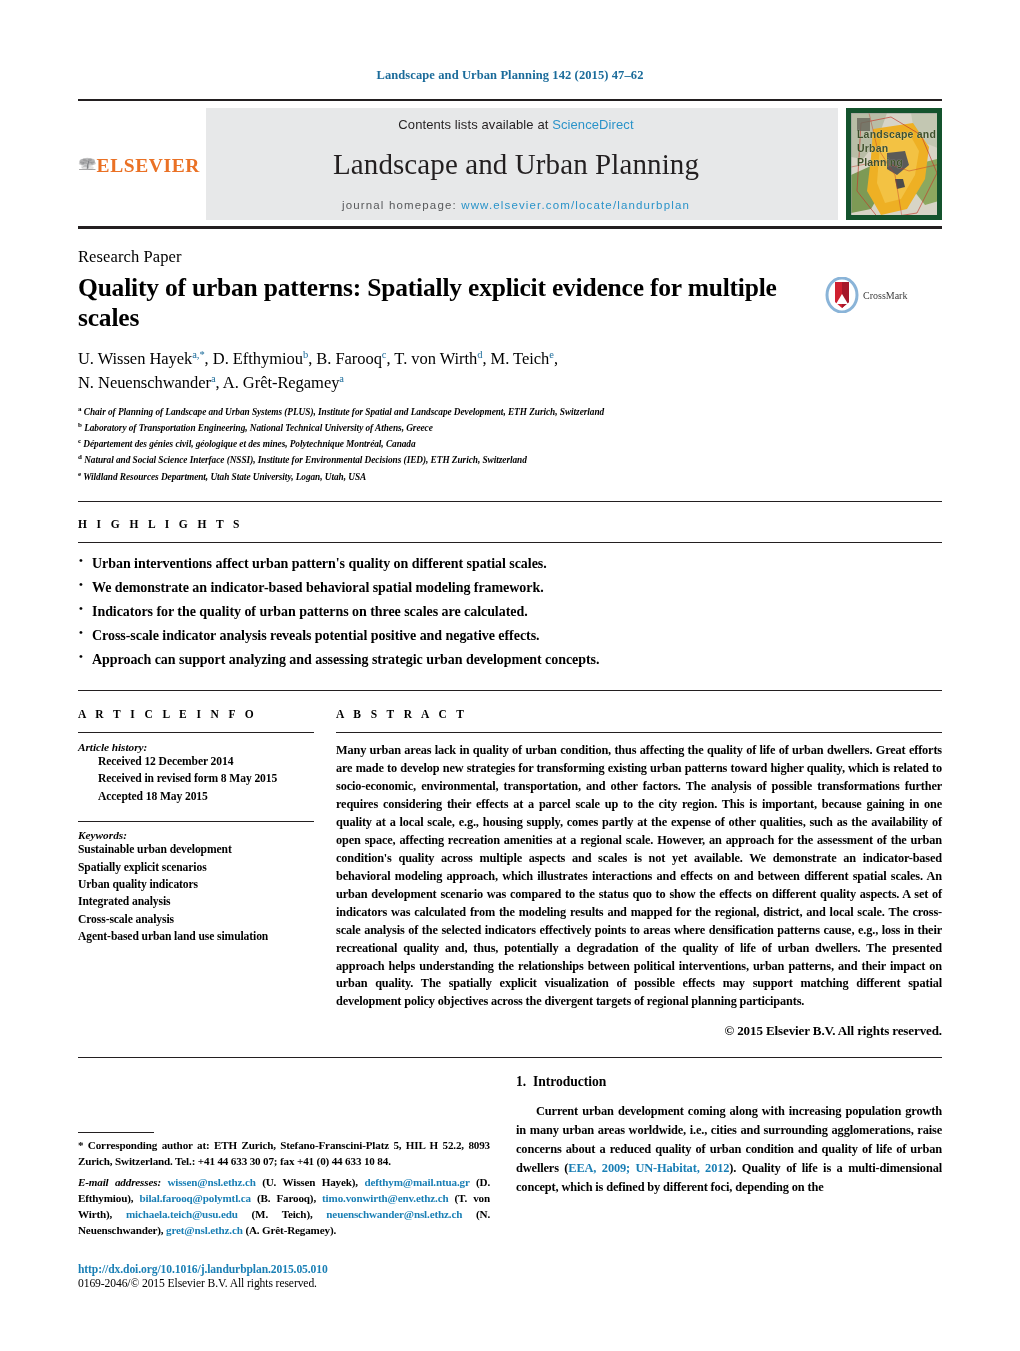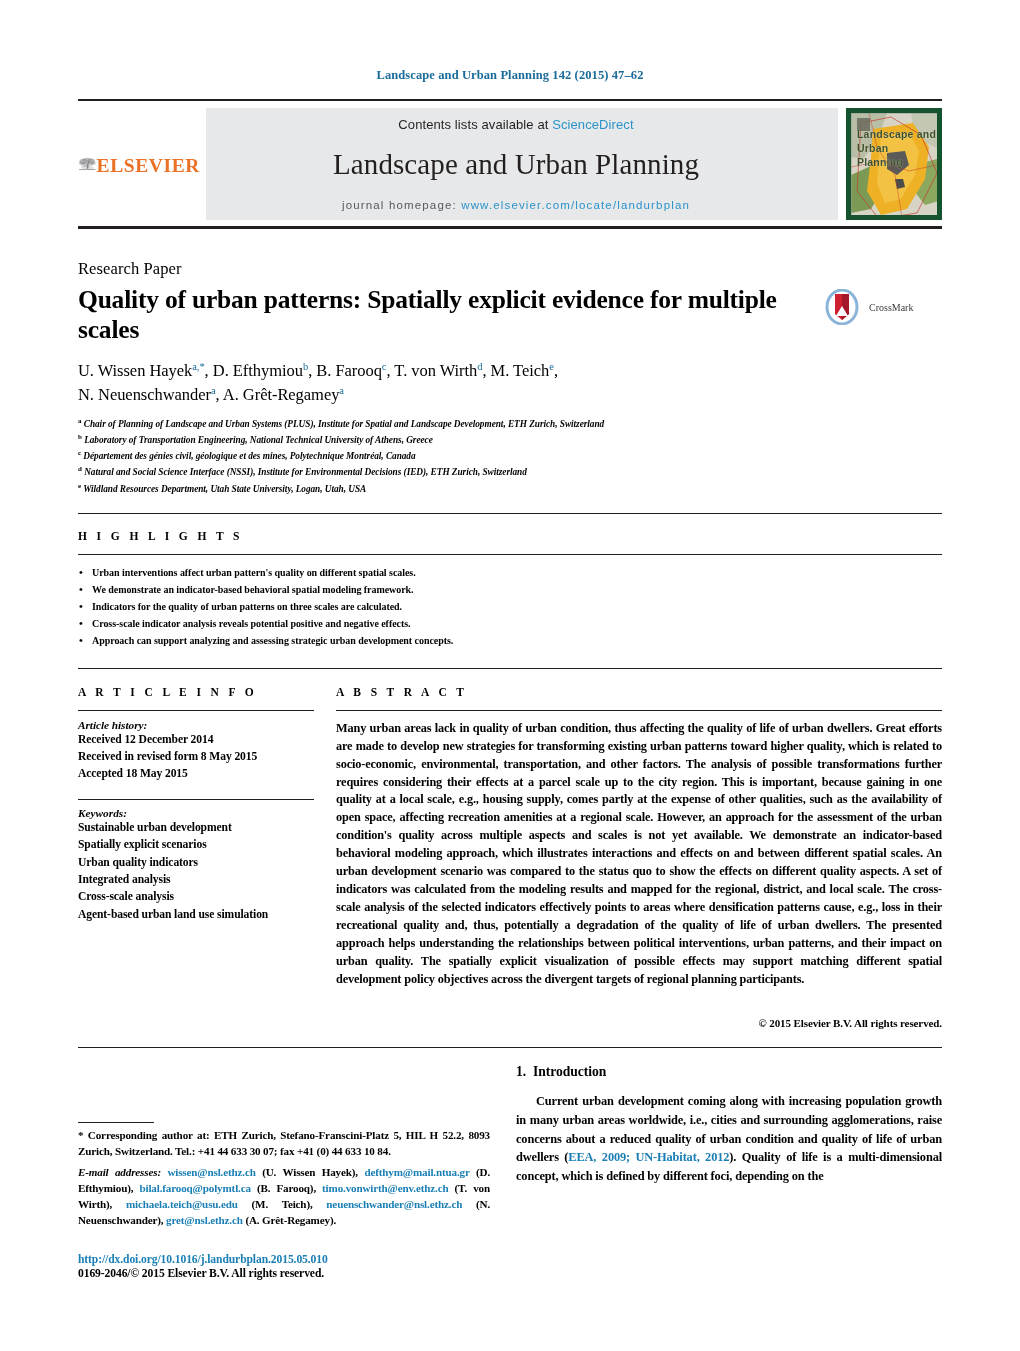--- a/index.html
+++ b/index.html
@@ -120,21 +120,21 @@
   .masthead-rule {
     margin: 6px 78px 0 78px;
     border-top: 3.2px solid #231f20;
   }
 
   
   .section-body { margin: 0 78px; }
   .article-type {
     font-size: 16.5px;
     font-family: "Liberation Serif", serif;
-    margin-top: 30px;
+    margin-top: 18px;
     letter-spacing: .1px;
   }
   .title-row { display:flex; align-items:flex-start; margin-top: 6px; }
   .paper-title {
     flex: 1 1 auto;
     font-size: 25.5px;
     font-weight: bold;
     line-height: 1.18;
     letter-spacing: -.2px;
     max-width: 740px;
@@ -144,21 +144,21 @@
     flex: 0 0 auto;
     display: flex;
     align-items: center;
     margin-top: 4px;
     margin-left: 6px;
   }
   .crossmark-text {
     font-size: 10px;
     font-family: "Liberation Serif", serif;
     color: #3b3b3b;
-    margin-left: 9px;
+    margin-left: 3px;
   }
 
   .authors {
     margin-top: 14px;
     font-size: 16.5px;
     line-height: 1.42;
     letter-spacing: -.05px;
   }
   .authors sup { color: #1a6b9a; font-size: 10.5px; }
   .affils { margin-top: 10px; }
@@ -177,21 +177,21 @@
   .hl-head {
     font-size: 11.5px;
     font-weight: bold;
     letter-spacing: 3.4px;
     margin-top: 16px;
     font-family: "Liberation Serif", serif;
   }
   .hl-rule { border-top: 1.2px solid #231f20; margin-top: 12px; }
   .hl-list { margin: 9px 0 0 0; padding: 0; list-style: none; }
   .hl-list li {
-    font-size: 10px;
+    font-size: 14px;
     font-weight: bold;
     line-height: 1.72;
     padding-left: 14px;
     position: relative;
     letter-spacing: -.05px;
     font-family: Liberation Serif, serif;
   }
   .hl-list li:before {
     content: "\2022";
     position: absolute; left: 1px; top: -1px;
@@ -210,36 +210,36 @@
     letter-spacing: 3.4px;
     margin-top: 17px;
     font-family: "Liberation Serif", serif;
   }
   .sec-rule { border-top: 1.4px solid #231f20; margin-top: 12px; }
 
   .ai-label {
     font-size: 11.3px; font-weight: bold; font-style: italic;
     margin-top: 8px; letter-spacing: -.05px;
   }
-  .ai-line { font-size: 11.6px; font-weight: bold; line-height: 1.5; letter-spacing: -.1px; }
+  .ai-line { font-size: 11.6px; font-weight: bold; line-height: 1.5; letter-spacing: -.1px; margin-left: 20px; }
   .kw-rule { border-top: 1.2px solid #231f20; margin-top: 16px; }
   .kw-label { font-size: 11.3px; font-weight: bold; font-style: italic; margin-top: 7px; }
   .kw-line { font-size: 11.6px; font-weight: bold; line-height: 1.5; letter-spacing: -.1px; }
 
   .abs-body {
     margin-top: 9px;
     font-size: 12.3px;
     font-weight: bold;
     line-height: 1.46;
     text-align: justify;
     letter-spacing: -.15px;
   }
   .abs-copy {
-    margin-top: 28px;
-    font-size: 11px;
+    margin-top: 12px;
+    font-size: 13px;
     font-weight: bold;
     text-align: right;
     letter-spacing: -.1px;
   }
   .abs-bottom-rule { border-top: 1.2px solid #231f20; margin: 18px 78px 0 78px; }
 
   
   .bottom-cols { display: flex; margin: 0 78px; }
   .bc-left { flex: 0 0 438px; padding-right: 26px; position: relative; }
   .bc-right { flex: 1 1 auto; }
@@ -262,21 +262,21 @@
 
   .doi-line {
     margin-top: 24px;
     font-size: 11.6px;
     color: #1a7fb5;
     font-weight: bold;
     letter-spacing: -.1px;
   }
   .issn-line {
     font-size: 11.6px;
-    font-weight: bold;
+    font-weight: normal;
     letter-spacing: -.1px;
     margin-top: 1px;
   }
 
   .intro-head {
     margin-top: 16px;
     font-size: 13.6px;
     font-weight: bold;
     letter-spacing: -.05px;
   }

